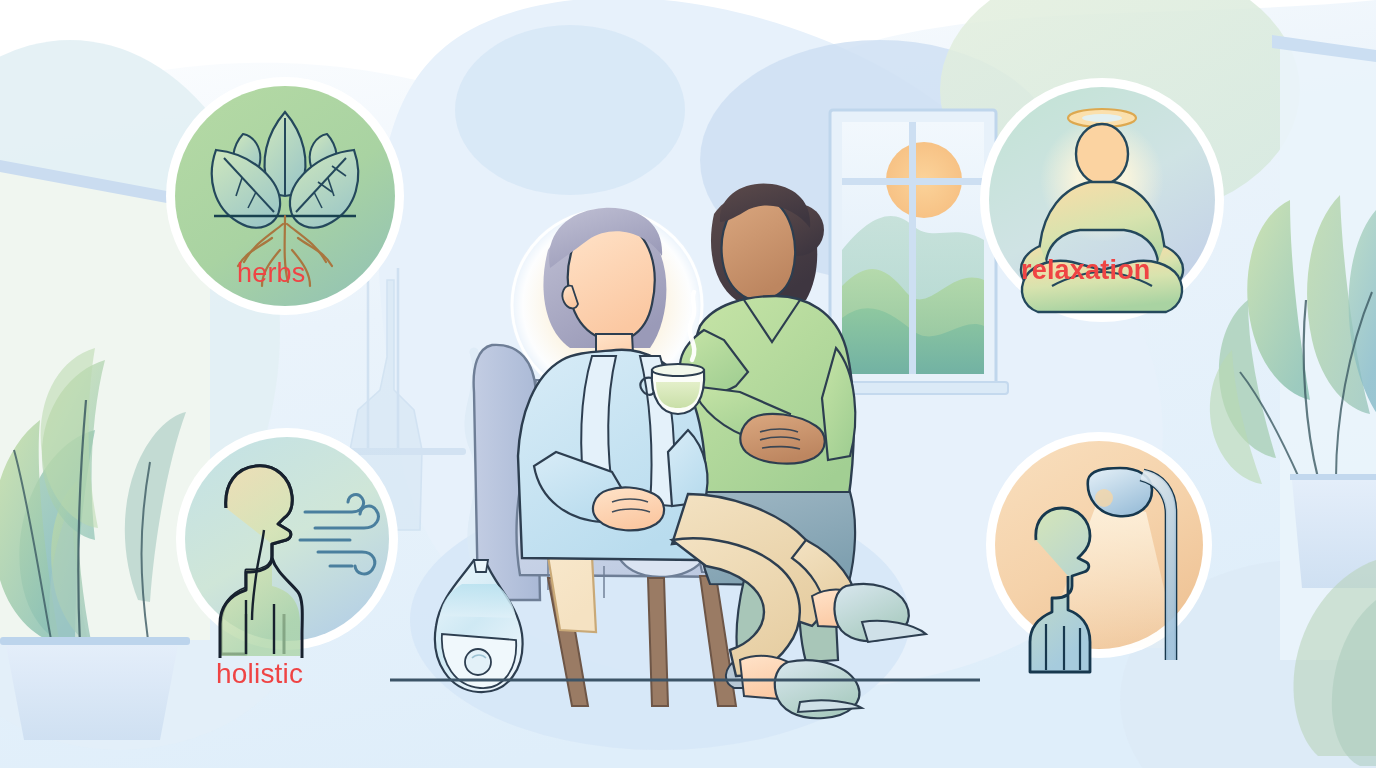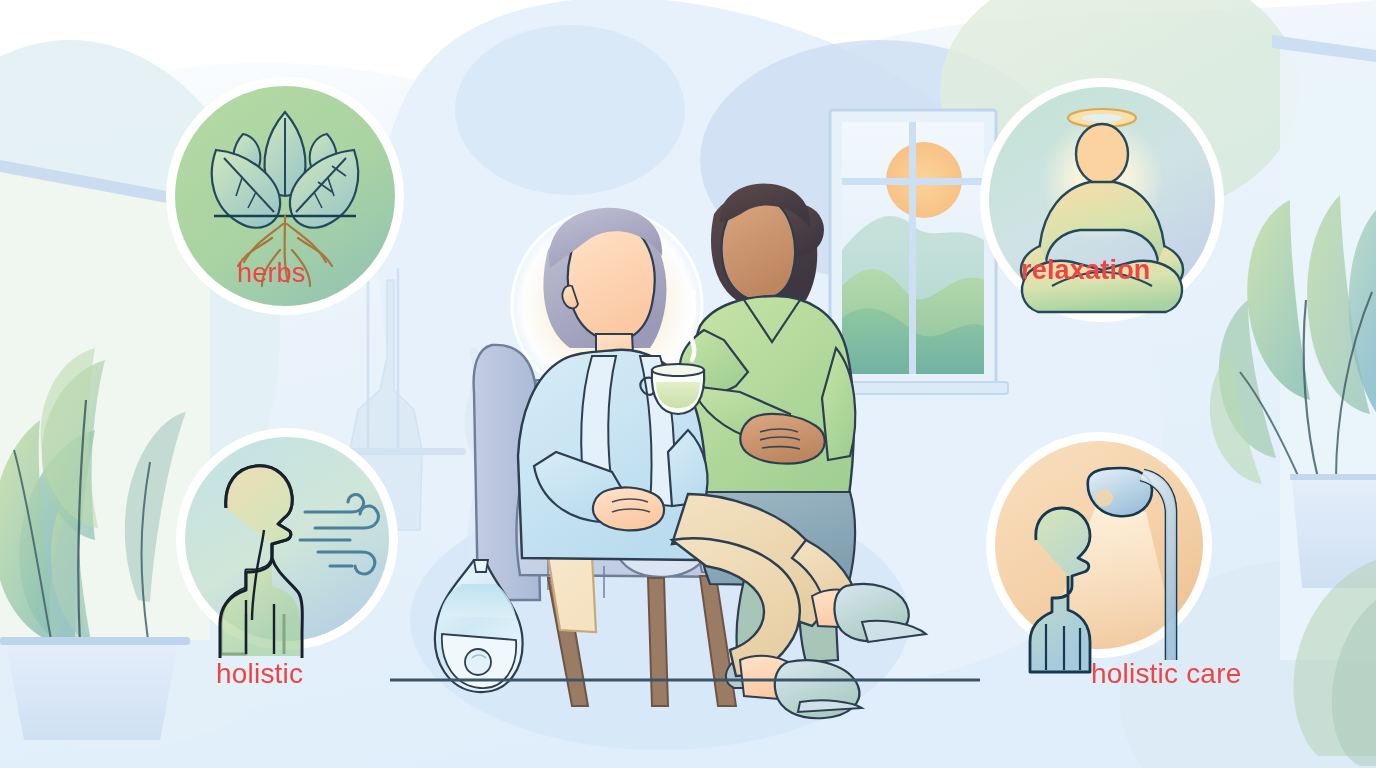--- a/index.html
+++ b/index.html
@@ -529,15 +529,14 @@
         <line x1="1046" y1="624" x2="1046" y2="670" stroke="#17384e" stroke-width="2.2"></line>
         <line x1="1064" y1="626" x2="1064" y2="670" stroke="#17384e" stroke-width="2.2"></line>
         <line x1="1080" y1="628" x2="1080" y2="670" stroke="#17384e" stroke-width="2.2"></line>
       </g>
     </g>
   </svg>
 
   <div class="badge-label" id="lbl-herbs">herbs</div>
   <div class="badge-label" id="lbl-breath">holistic</div>
   <div class="badge-label" id="lbl-relax">relaxation</div>
-  <div class="badge-label" id="lbl-holistic">holistic care</div>
 
 </div>
 
 </body></html>

